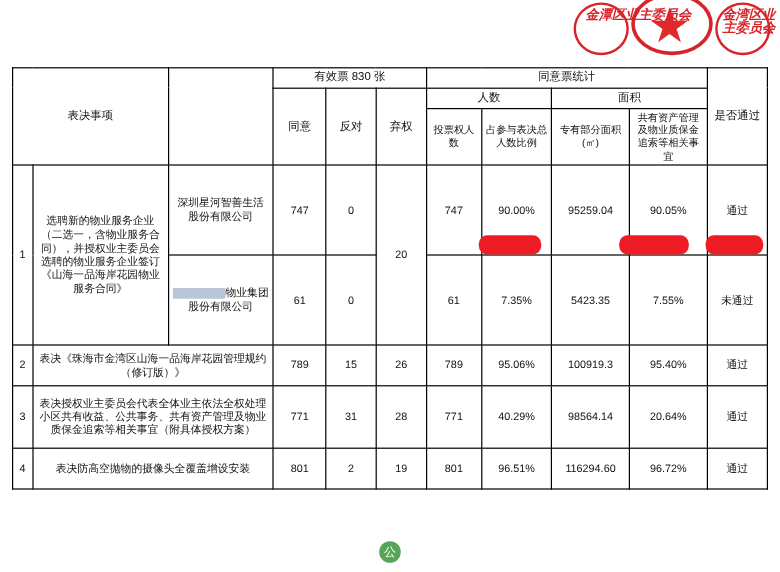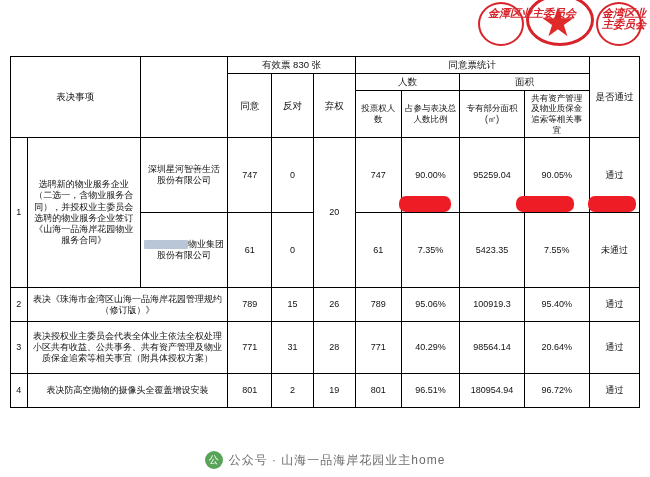--- a/index.html
+++ b/index.html
@@ -231,29 +231,28 @@
       </tr>
 
       <tr>
         <td class="idx">4</td>
         <td class="leftcell" colspan="2" style="height:34px">表决防高空抛物的摄像头全覆盖增设安装</td>
         <td>801</td>
         <td>2</td>
         <td>19</td>
         <td>801</td>
         <td>96.51%</td>
-        <td>180954.94</td>
+        <td>116294.60</td>
         <td>96.72%</td>
         <td>通过</td>
       </tr>
     </tbody>
   </table>
 
   <div class="blob" style="left:399px; top:196px; width:52px; height:16px;"></div>
   <div class="blob" style="left:516px; top:196px; width:58px; height:16px;"></div>
   <div class="blob" style="left:588px; top:196px; width:48px; height:16px;"></div>
 
   <div class="watermark">
     <div class="wm-badge">公</div>
-    <div class="wm-text">公众号 · 山海一品海岸花园业主home</div>
   </div>
 
 </div>
 
 </body></html>

